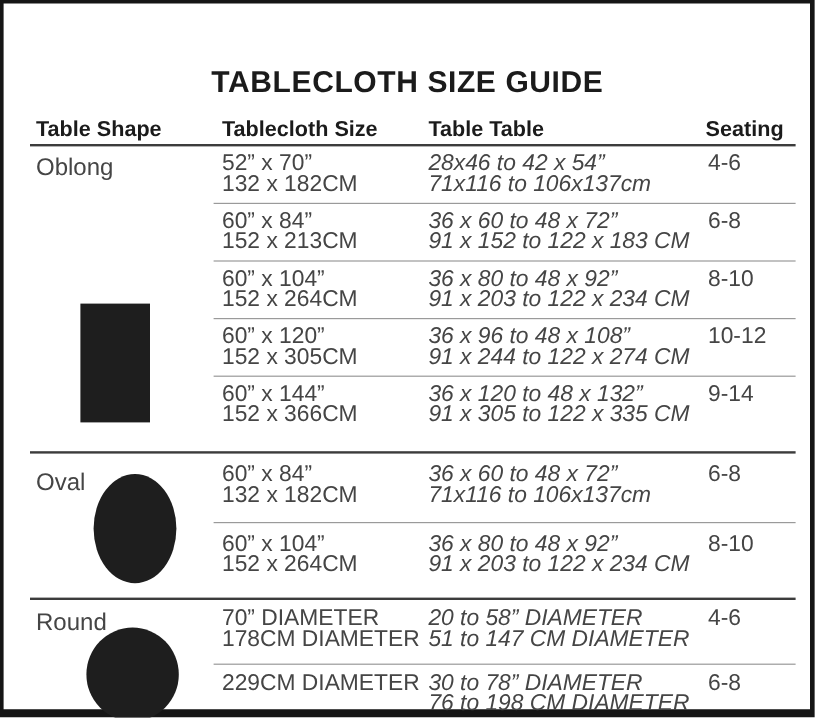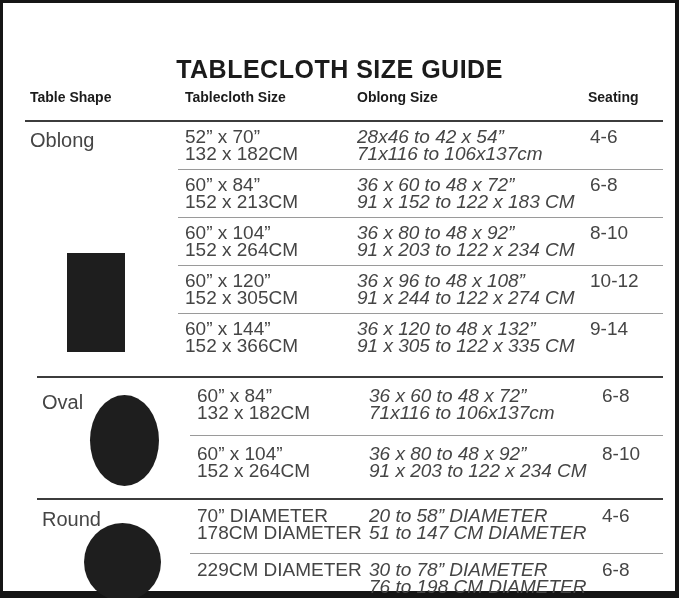--- a/index.html
+++ b/index.html
@@ -18,32 +18,32 @@
   .title {
     height:37px; padding-top:8px;
     text-align:center;
     font-size:25px; line-height:34px; font-weight:700; letter-spacing:0.5px;
     color:#1b1b1b;
     margin-top:44px;
   }
   .content { margin:0 16px 0 25px; width:638px; }
 
   .header-row {
-    display:flex; 
+    display:flex; align-items:flex-end;
     height:29px; padding-bottom:2px; box-sizing:content-box;
     border-bottom:2px solid #3c3c3c;
-    font-size:14px; font-weight:700; color:#1b1b1b;
+    font-size:18px; font-weight:700; color:#1b1b1b;
   }
   .h-shape { width:160px; padding-left:5px; box-sizing:border-box; }
   .h-tc    { width:172px; }
   .h-ts    { width:230px; }
   .h-seat  { flex:1; padding-left:1px; }
 
   .section { display:flex; position:relative; }
-  .sec-oval, .sec-round { border-top:2px solid #3c3c3c;margin-left:12px; }
+  .sec-oval, .sec-round { border-top:2px solid #3c3c3c; }
   .shape-cell { width:153px; }
   .shape-label { padding:7px 0 0 5px; font-size:20px; color:#454545; }
   .sec-oval  .shape-label { padding-top:13px; }
   .sec-round .shape-label { padding-top:8px; }
 
   .rows { flex:1; display:flex; flex-direction:column; }
   .row  { display:flex; border-top:1px solid #9a9a9a; }
   .row:first-child { border-top:none; }
   .cell { font-size:19px; line-height:17px; color:#454545; }
   .c-tc   { width:179px; padding-left:7px; box-sizing:border-box; }
@@ -69,21 +69,21 @@
 
 <div class="frame"></div>
 
 <div class="title">TABLECLOTH SIZE GUIDE</div>
 
 <div class="content">
 
   <div class="header-row">
     <div class="h-shape">Table Shape</div>
     <div class="h-tc">Tablecloth Size</div>
-    <div class="h-ts">Oblong Size</div>
+    <div class="h-ts">Table Table</div>
     <div class="h-seat">Seating</div>
   </div>
 
   <div class="section sec-oblong">
     <div class="shape-cell">
       <div class="shape-label">Oblong</div>
       <div class="shape shape-rect"></div>
     </div>
     <div class="rows">
       <div class="row">

